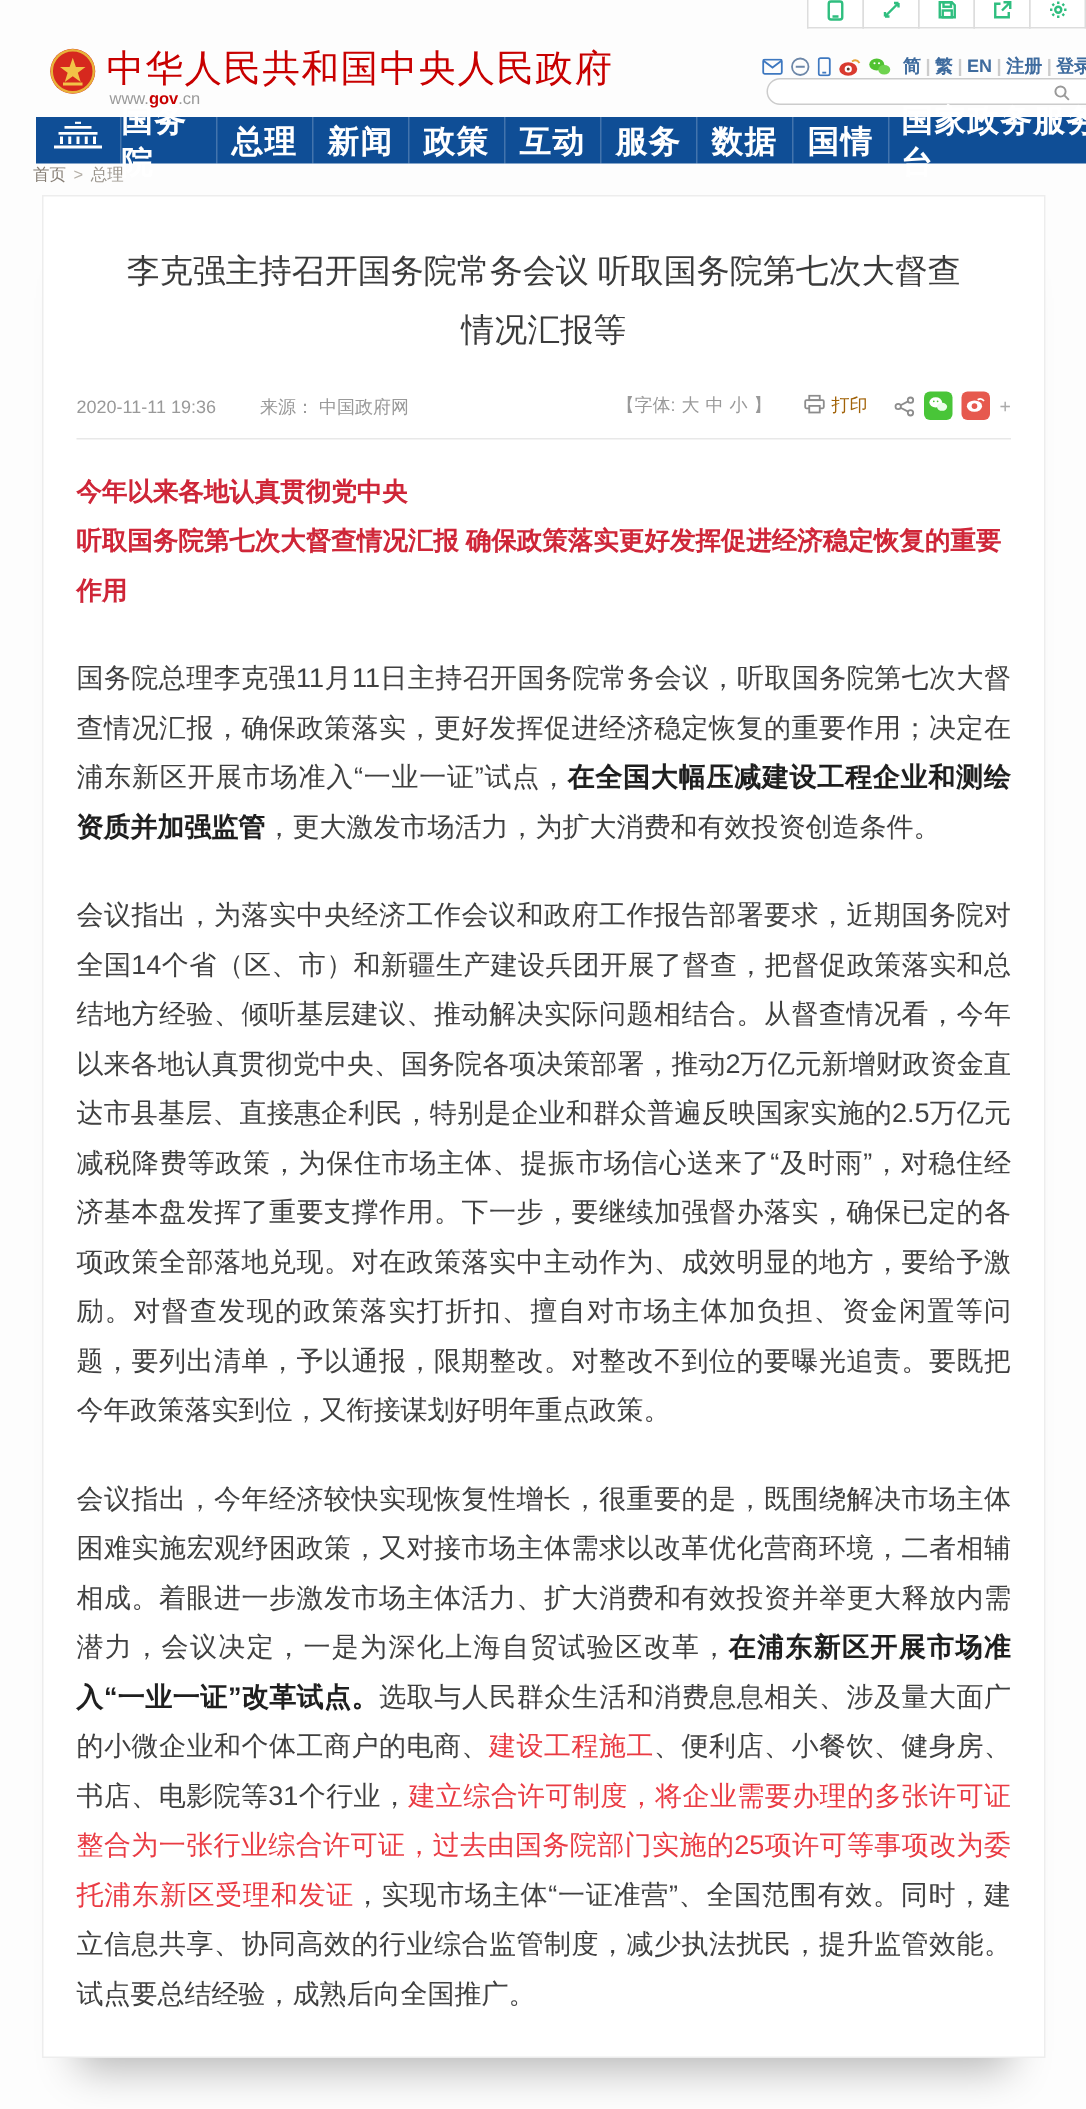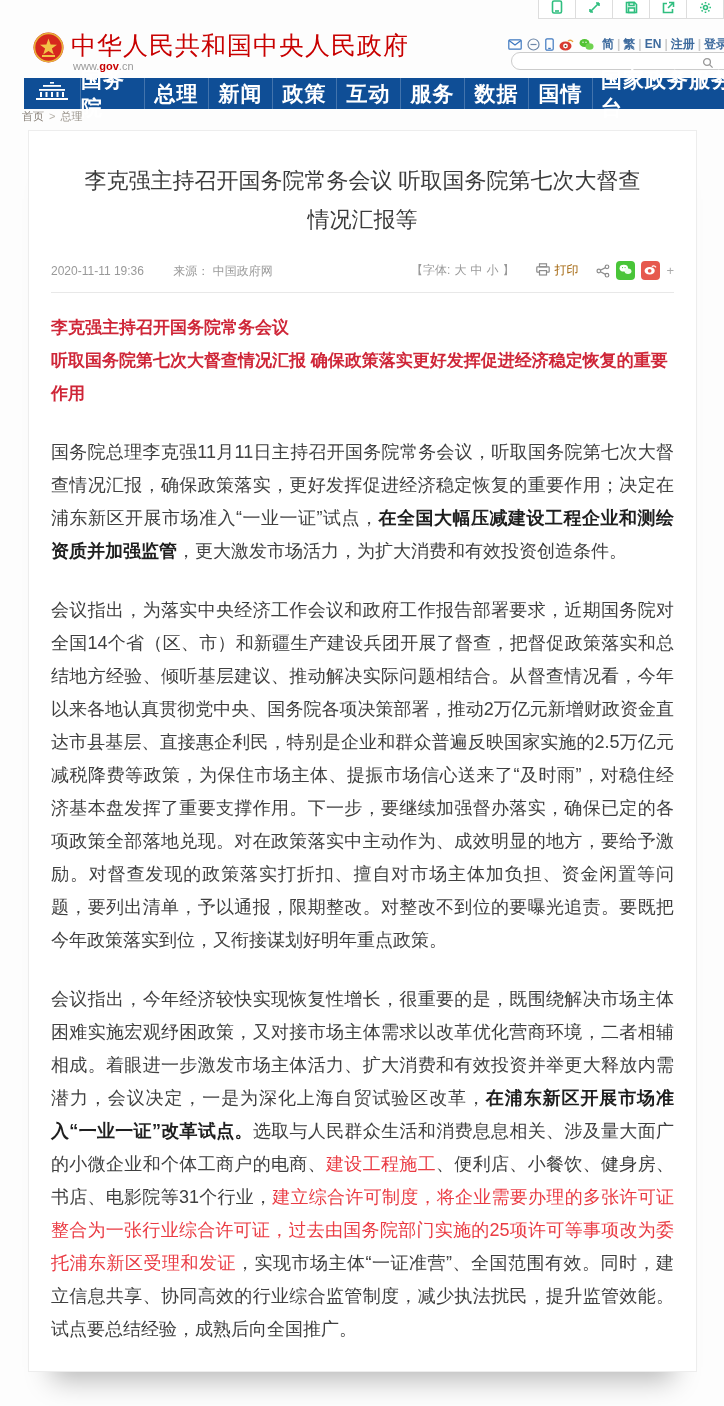--- a/index.html
+++ b/index.html
@@ -241,21 +241,21 @@
               <path d="M9 3 q3 -2 5 1" stroke="#fff" stroke-width="1.3" fill="none"></path>
             </svg></span>
         </span>
       <span class="plus">+</span>
     </div>
   </div>
 
   <div class="divider"></div>
 
   <div class="lead-block">
-    <p>李克强主持召开国务院常务会议</p>
+    <p>今年以来各地认真贯彻党中央</p>
     <p>听取国务院第七次大督查情况汇报 确保政策落实更好发挥促进经济稳定恢复的重要作用</p>
   </div>
 
   <div class="article-body">
       <p><span class="seg-n">国务院总理李克强11月11日主持召开国务院常务会议，听取国务院第七次大督查情况汇报，确保政策落实，更好发挥促进经济稳定恢复的重要作用；决定在浦东新区开展市场准入“一业一证”试点，</span><span class="seg-b">在全国大幅压减建设工程企业和测绘资质并加强监管</span><span class="seg-n">，更大激发市场活力，为扩大消费和有效投资创造条件。</span></p>
       <p><span class="seg-n">会议指出，为落实中央经济工作会议和政府工作报告部署要求，近期国务院对全国14个省（区、市）和新疆生产建设兵团开展了督查，把督促政策落实和总结地方经验、倾听基层建议、推动解决实际问题相结合。从督查情况看，今年以来各地认真贯彻党中央、国务院各项决策部署，推动2万亿元新增财政资金直达市县基层、直接惠企利民，特别是企业和群众普遍反映国家实施的2.5万亿元减税降费等政策，为保住市场主体、提振市场信心送来了“及时雨”，对稳住经济基本盘发挥了重要支撑作用。下一步，要继续加强督办落实，确保已定的各项政策全部落地兑现。对在政策落实中主动作为、成效明显的地方，要给予激励。对督查发现的政策落实打折扣、擅自对市场主体加负担、资金闲置等问题，要列出清单，予以通报，限期整改。对整改不到位的要曝光追责。要既把今年政策落实到位，又衔接谋划好明年重点政策。</span></p>
       <p><span class="seg-n">会议指出，今年经济较快实现恢复性增长，很重要的是，既围绕解决市场主体困难实施宏观纾困政策，又对接市场主体需求以改革优化营商环境，二者相辅相成。着眼进一步激发市场主体活力、扩大消费和有效投资并举更大释放内需潜力，会议决定，一是为深化上海自贸试验区改革，</span><span class="seg-b">在浦东新区开展市场准入“一业一证”改革试点。</span><span class="seg-n">选取与人民群众生活和消费息息相关、涉及量大面广的小微企业和个体工商户的电商、</span><span class="seg-r">建设工程施工</span><span class="seg-n">、便利店、小餐饮、健身房、书店、电影院等31个行业，</span><span class="seg-r">建立综合许可制度，将企业需要办理的多张许可证整合为一张行业综合许可证，过去由国务院部门实施的25项许可等事项改为委托浦东新区受理和发证</span><span class="seg-n">，实现市场主体“一证准营”、全国范围有效。同时，建立信息共享、协同高效的行业综合监管制度，减少执法扰民，提升监管效能。试点要总结经验，成熟后向全国推广。</span></p>
     </div>
 </div>
 

